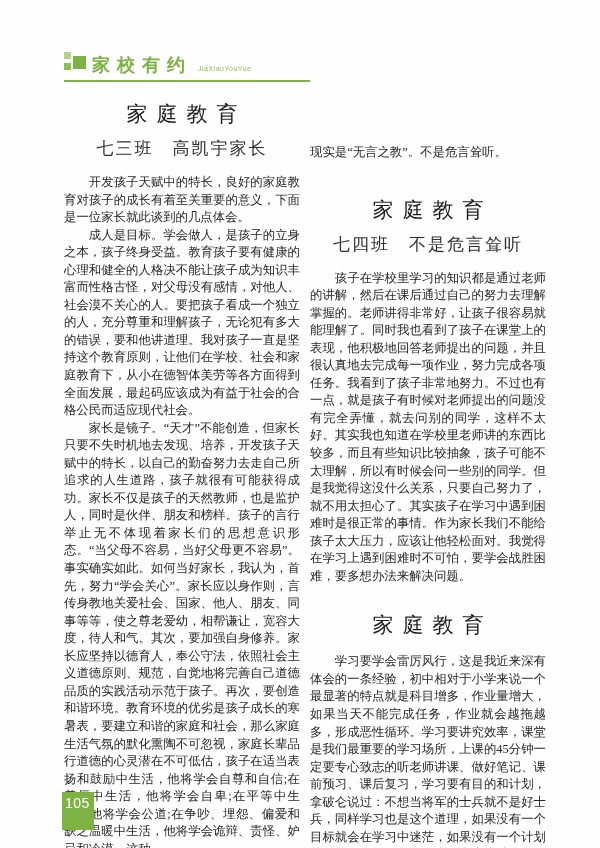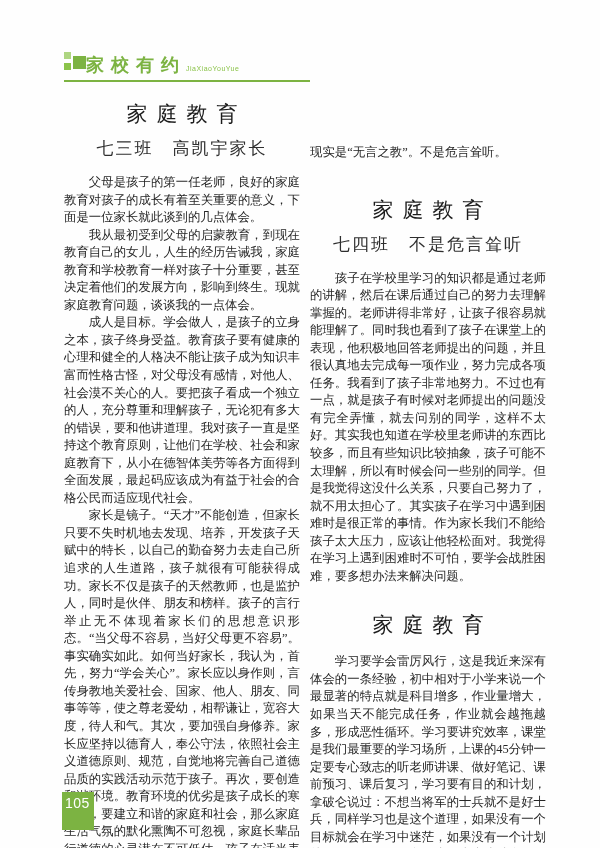--- a/index.html
+++ b/index.html
@@ -9,21 +9,21 @@
     background:#fefefe; overflow:hidden;
     font-family:"Liberation Serif","DejaVu Serif",serif;
     color:#262626;
   }
   
   .header {
     position:absolute; left:64px; top:50px; width:246px;
     border-bottom:2px solid var(--green,#7cb342);
     padding-bottom:6px;
   }
-  .header-row { display:flex; align-items:flex-end; gap:0; }
+  .header-row { display:flex; align-items:flex-end; gap:6px; }
   .logo-icon { position:relative; width:22px; height:24px; flex:0 0 auto; }
   .logo-icon .sq1 { position:absolute; left:0; top:2px; width:7px; height:7px; background:var(--green-light,#aed581); }
   .logo-icon .sq2 { position:absolute; left:9px; top:6px; width:13px; height:13px; background:var(--green,#7cb342); }
   .logo-icon .sq3 { position:absolute; left:0; top:13px; width:7px; height:7px; background:var(--green-mid,#8bc34a); }
   .brand {
     font-family:"Liberation Sans","DejaVu Sans",sans-serif;
     font-size:18px; font-weight:bold; letter-spacing:7px;
     color:var(--green,#7cb342); line-height:1; white-space:nowrap;
   }
   .brand-pinyin {
@@ -81,22 +81,21 @@
   </div>
 
   <div class="columns">
 
     <div class="col col-left">
       <div class="article-head">
         <div class="article-title">家庭教育</div>
         <div class="article-byline">七三班　高凯宇家长</div>
       </div>
       <div class="body-text">
-        <p>父母是孩子的第一任老师，良好的家庭教育对孩子的成长有着至关重要的意义，下面是一位家长就此谈到的几点体会。</p>
-        <p>我从最初受到父母的启蒙教育，到现在教育自己的女儿，人生的经历告诫我，家庭教育和学校教育一样对孩子十分重要，甚至决定着他们的发展方向，影响到终生。现就家庭教育问题，谈谈我的一点体会。</p>
+        <p>开发孩子天赋中的特长，良好的家庭教育对孩子的成长有着至关重要的意义，下面是一位家长就此谈到的几点体会。</p>
         <p>成人是目标。学会做人，是孩子的立身之本，孩子终身受益。教育孩子要有健康的心理和健全的人格决不能让孩子成为知识丰富而性格古怪，对父母没有感情，对他人、社会漠不关心的人。要把孩子看成一个独立的人，充分尊重和理解孩子，无论犯有多大的错误，要和他讲道理。我对孩子一直是坚持这个教育原则，让他们在学校、社会和家庭教育下，从小在德智体美劳等各方面得到全面发展，最起码应该成为有益于社会的合格公民而适应现代社会。</p>
         <p>家长是镜子。“天才”不能创造，但家长只要不失时机地去发现、培养，开发孩子天赋中的特长，以自己的勤奋努力去走自己所追求的人生道路，孩子就很有可能获得成功。家长不仅是孩子的天然教师，也是监护人，同时是伙伴、朋友和榜样。孩子的言行举止无不体现着家长们的思想意识形态。“当父母不容易，当好父母更不容易”。事实确实如此。如何当好家长，我认为，首先，努力“学会关心”。家长应以身作则，言传身教地关爱社会、国家、他人、朋友、同事等等，使之尊老爱幼，相帮谦让，宽容大度，待人和气。其次，要加强自身修养。家长应坚持以德育人，奉公守法，依照社会主义道德原则、规范，自觉地将完善自己道德品质的实践活动示范于孩子。再次，要创造和谐环境。教育环境的优劣是孩子成长的寒暑表，要建立和谐的家庭和社会，那么家庭生活气氛的默化熏陶不可忽视，家庭长辈品行道德的心灵潜在不可低估，孩子在适当表扬和鼓励中生活，他将学会自尊和自信;在羞辱中生活，他将学会自卑;在平等中生活，他将学会公道;在争吵、埋怨、偏爱和缺乏温暖中生活，他将学会诡辩、责怪、妒忌和冷漠…这种</p>
       </div>
     </div>
 
     <div class="col col-right">
       <p class="cont">现实是“无言之教”。不是危言耸听。</p>
 
       <div class="article-head article-head-2">
         <div class="article-title">家庭教育</div>

